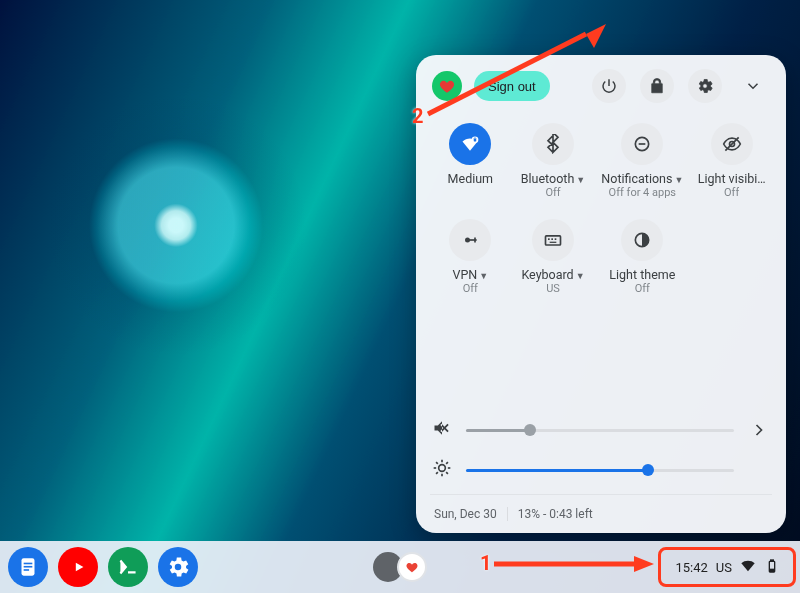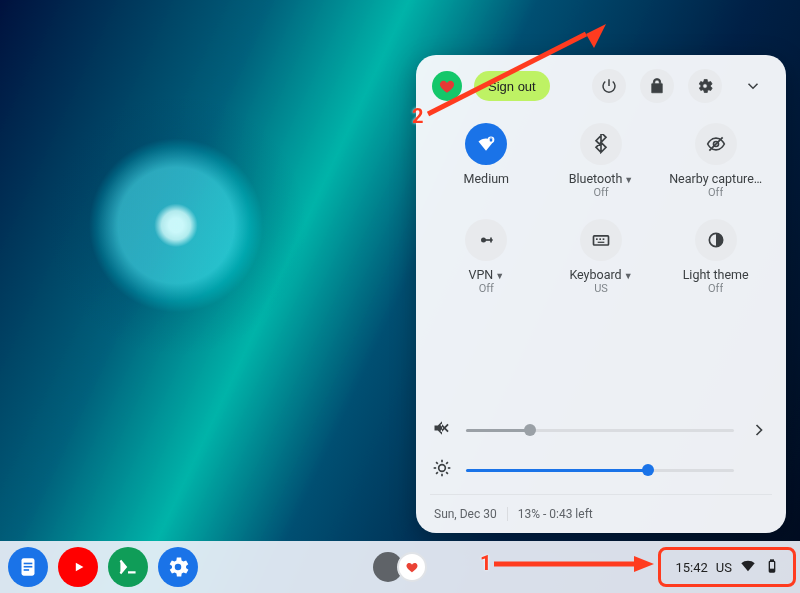--- a/index.html
+++ b/index.html
@@ -24,26 +24,26 @@
 .shelf-center{position:absolute;left:50%;transform:translateX(-50%);display:flex;gap:-6px;align-items:center;}
 .avatar{width:30px;height:30px;border-radius:50%;}
 .status{position:absolute;right:10px;height:21px;padding:0 10px;display:flex;align-items:center;gap:8px;color:#222;font-size:13px;border-radius:17px;}
 .status svg{width:16px;height:16px;}
 
 
 .panel{position:absolute;right:14px;bottom:60px;width:370px;height:478px;background:rgba(247,249,252,.96);border-radius:20px;box-shadow:0 6px 26px rgba(0,0,0,.28);padding:14px 16px 10px;color:#3c4043;display:flex;flex-direction:column;}
 .panel-head{display:flex;align-items:center;gap:8px;margin-bottom:14px;}
 .p-avatar{width:30px;height:30px;border-radius:50%;background:#14c76a;display:flex;align-items:center;justify-content:center;}
 .p-avatar svg{width:18px;height:18px;}
-.signout{margin-left:4px;height:30px;padding:0 14px;border-radius:16px;background:#bef264;font-size:13px;color:#202124;border:0;}
+.signout{margin-left:4px;height:30px;padding:0 14px;border-radius:16px;background:#5eead4;font-size:13px;color:#202124;border:0;}
 .hbtn{width:34px;height:34px;border-radius:50%;background:#e8eaed;display:flex;align-items:center;justify-content:center;margin-left:6px;}
 .hbtn svg{width:18px;height:18px;fill:#3c4043;stroke:#3c4043;}
 .hspacer{flex:1;}
 
-.grid{display:grid;grid-template-columns:repeat(3,1fr);gap:6px 6px;}
+.grid{display:grid;grid-template-columns:repeat(4,1fr);gap:6px 6px;}
 .tile{display:flex;flex-direction:column;align-items:center;text-align:center;padding:6px 4px 8px;}
 .ticon{width:42px;height:42px;border-radius:50%;background:#e8eaed;display:flex;align-items:center;justify-content:center;margin-bottom:6px;}
 .ticon.on{background:#1a73e8;}
 .ticon svg{width:20px;height:20px;fill:#3c4043;}
 .ticon.on svg{fill:#fff;}
 .tlabel{font-size:12.5px;color:#3c4043;white-space:nowrap;overflow:hidden;text-overflow:ellipsis;max-width:100%;}
 .tsub{font-size:11px;color:#80868b;white-space:nowrap;overflow:hidden;text-overflow:ellipsis;max-width:100%;}
 .caret{font-size:9px;color:#5f6368;margin-left:2px;}
 
 .sliders{margin-top:auto;}
@@ -118,26 +118,36 @@
           <svg viewBox="0 0 24 24">
             <path d="M12 2v20l6-6-6-6 6-6-6-6zM12 2L6 8l6 6M12 22l-6-6 6-6" fill="none" stroke="#3c4043" stroke-width="2"></path>
           </svg>
         </div>
         <div class="tlabel">Bluetooth<span class="caret">▼</span></div>
         <div class="tsub">Off</div>
       </div>
       <div class="tile">
         <div class="ticon">
           <svg viewBox="0 0 24 24">
+            <circle cx="12" cy="12" r="8" fill="none" stroke="#3c4043" stroke-width="2"></circle>
+            <line x1="8" y1="12" x2="16" y2="12" stroke="#3c4043" stroke-width="2"></line>
+          </svg>
+        </div>
+        <div class="tlabel">Notifications<span class="caret">▼</span></div>
+        <div class="tsub">Off for 4 apps</div>
+      </div>
+      <div class="tile">
+        <div class="ticon">
+          <svg viewBox="0 0 24 24">
             <path d="M2 12s3.5-7 10-7 10 7 10 7-3.5 7-10 7S2 12 2 12z" fill="none" stroke="#3c4043" stroke-width="2"></path>
             <circle cx="12" cy="12" r="3" fill="none" stroke="#3c4043" stroke-width="2"></circle>
             <line x1="4" y1="20" x2="20" y2="4" stroke="#3c4043" stroke-width="2"></line>
           </svg>
         </div>
-        <div class="tlabel">Nearby capture…</div>
+        <div class="tlabel">Light visibi…</div>
         <div class="tsub">Off</div>
       </div>
       <div class="tile">
         <div class="ticon">
           <svg viewBox="0 0 24 24">
             <circle cx="9" cy="12" r="3"></circle>
             <rect x="11" y="11" width="9" height="2"></rect>
             <rect x="17" y="9" width="2" height="6"></rect>
           </svg>
         </div>

